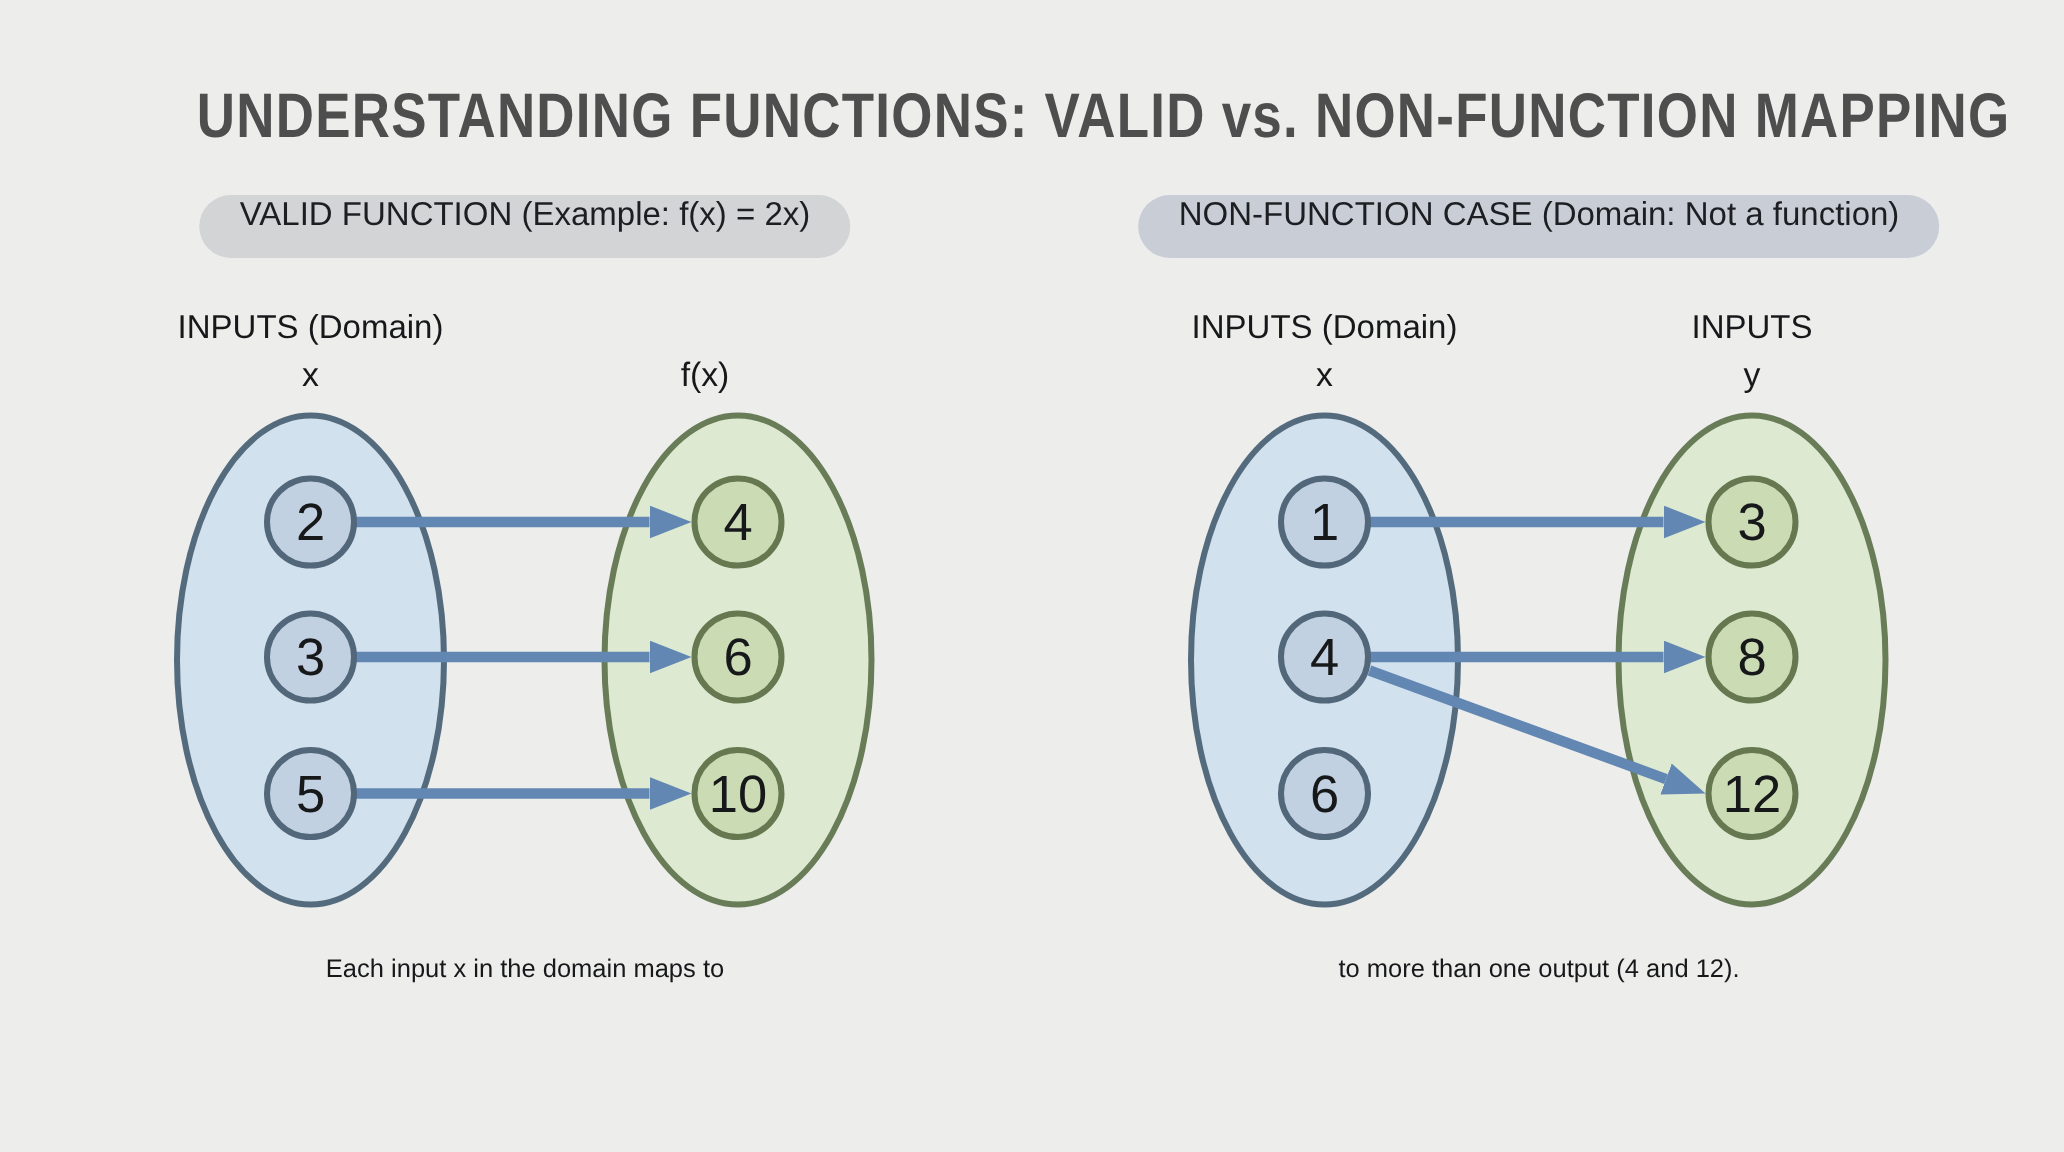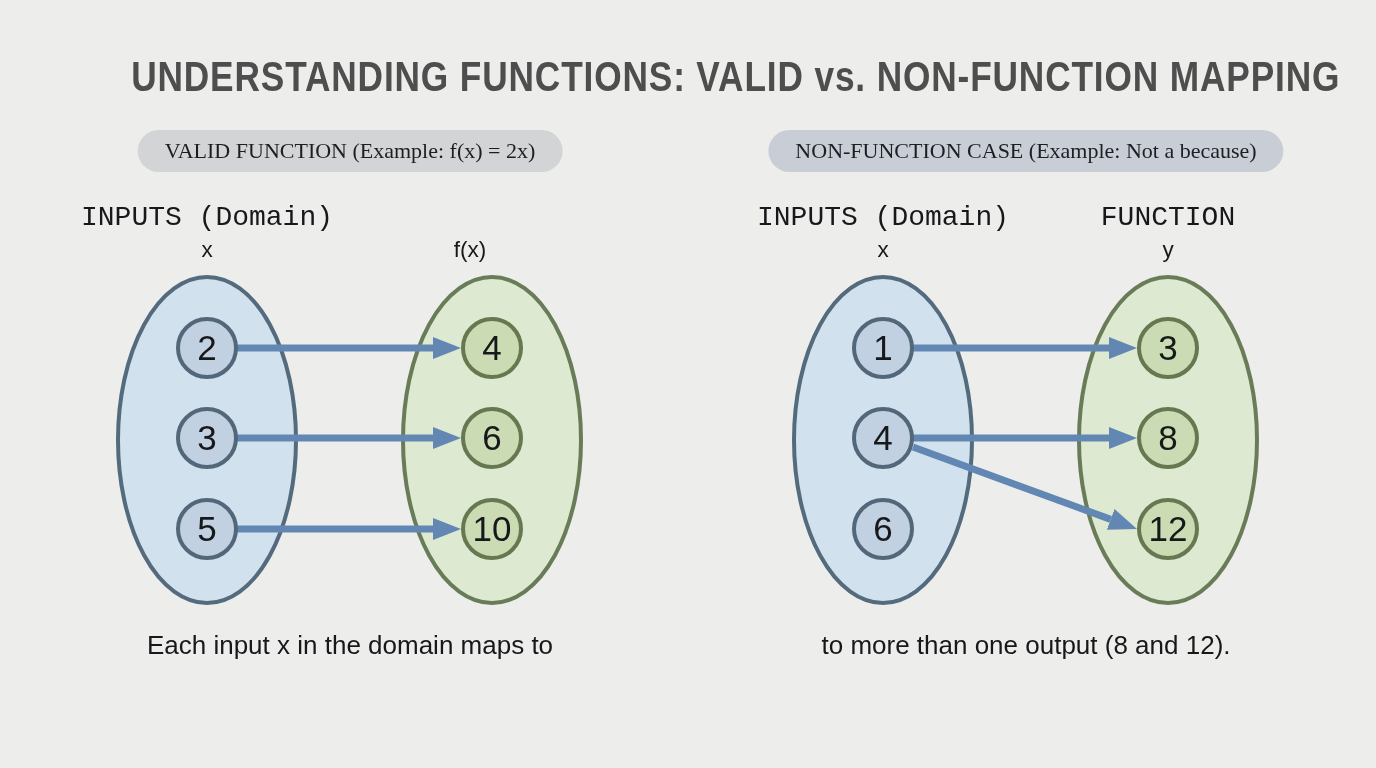--- a/index.html
+++ b/index.html
@@ -46,37 +46,35 @@
   .panel-1 { left: 766px; }
   .pill {
     position: absolute;
     top: 130px;
     left: 50%;
     transform: translateX(-50%);
     height: 42px;
     border-radius: 21px;
     padding: 0 27px;
     display: flex;
-    align-items: center;
+    align-items: flex-start;
     white-space: nowrap;
     font-size: 22px;
     color: #1c1e22;
-    font-family: Liberation Serif, serif;
   }
   .panel-0 .pill { background: var(--pill-left-bg, #d2d4d5); }
   .panel-1 .pill { background: var(--pill-right-bg, #c8cdd6); }
   .col-label {
     position: absolute;
     top: 205px;
     transform: translateX(-50%);
-    font-size: 28px;
+    font-size: 22px;
     line-height: 26px;
     color: var(--body-text, #17181a);
     white-space: nowrap;
-    font-family: Liberation Mono, monospace;
   }
   .col-sub {
     position: absolute;
     top: 237px;
     transform: translateX(-50%);
     font-size: 22.5px;
     line-height: 26px;
     color: var(--body-text, #17181a);
     white-space: nowrap;
   }
@@ -85,21 +83,21 @@
     top: 270px;
     left: 0;
     overflow: visible;
   }
   .caption {
     position: absolute;
     top: 631px;
     left: 50%;
     transform: translateX(-50%);
     text-align: right;
-    font-size: 26px;
+    font-size: 17px;
     line-height: 29px;
     color: var(--body-text, #17181a);
     white-space: nowrap;
   }
 </style>
 </head>
 <body>
 
 <div id="canvas">
 
@@ -138,25 +136,25 @@
         <circle cx="402" cy="259" r="29" fill="#cbdcb5" stroke="#66784f" stroke-width="4"></circle>
         <text x="402" y="271" text-anchor="middle" font-size="35" fill="#17181a" font-family="&quot;Liberation Sans&quot;, sans-serif">10</text>
       </svg>
     <div class="caption">
       <div>Each input x in the domain maps to</div>
     </div>
   </section>
 
   <section class="panel panel-1">
     <div class="pill">
-      <span>NON-FUNCTION CASE (Example: Not a because)</span>
+      <span>NON-FUNCTION CASE (Domain: Not a function)</span>
     </div>
     <div class="col-label" style="left:117px">INPUTS (Domain)</div>
     <div class="col-sub" style="left:117px">x</div>
-    <div class="col-label" style="left:402px">FUNCTION</div>
+    <div class="col-label" style="left:402px">INPUTS</div>
     <div class="col-sub" style="left:402px">y</div>
     <svg class="diagram" width="520" height="350" viewBox="0 0 520 350">
         <defs>
           <marker id="ah1" markerWidth="30" markerHeight="24" refX="0" refY="11" orient="auto" markerUnits="userSpaceOnUse">
             <path d="M0,0 L28,11 L0,22 Z" fill="#6287b3"></path>
           </marker>
         </defs>
         <ellipse cx="117" cy="170" rx="89" ry="163" fill="#d2e1ee" stroke="#546b7e" stroke-width="4"></ellipse>
         <ellipse cx="402" cy="170" rx="89" ry="163" fill="#dde9d1" stroke="#697c58" stroke-width="4"></ellipse>
         <line x1="147" y1="78" x2="343" y2="78" stroke="#6287b3" stroke-width="7" marker-end="url(#ah1)"></line>
@@ -169,17 +167,17 @@
         <circle cx="117" cy="259" r="29" fill="#c2d1e1" stroke="#52677a" stroke-width="4"></circle>
         <text x="117" y="271" text-anchor="middle" font-size="35" fill="#17181a" font-family="&quot;Liberation Sans&quot;, sans-serif">6</text>
         <circle cx="402" cy="78" r="29" fill="#cbdcb5" stroke="#66784f" stroke-width="4"></circle>
         <text x="402" y="90" text-anchor="middle" font-size="35" fill="#17181a" font-family="&quot;Liberation Sans&quot;, sans-serif">3</text>
         <circle cx="402" cy="168" r="29" fill="#cbdcb5" stroke="#66784f" stroke-width="4"></circle>
         <text x="402" y="180" text-anchor="middle" font-size="35" fill="#17181a" font-family="&quot;Liberation Sans&quot;, sans-serif">8</text>
         <circle cx="402" cy="259" r="29" fill="#cbdcb5" stroke="#66784f" stroke-width="4"></circle>
         <text x="402" y="271" text-anchor="middle" font-size="35" fill="#17181a" font-family="&quot;Liberation Sans&quot;, sans-serif">12</text>
       </svg>
     <div class="caption">
-      <div>to more than one output (8 and 12).</div>
+      <div>to more than one output (4 and 12).</div>
     </div>
   </section>
 
 </div>
 
 </body></html>

